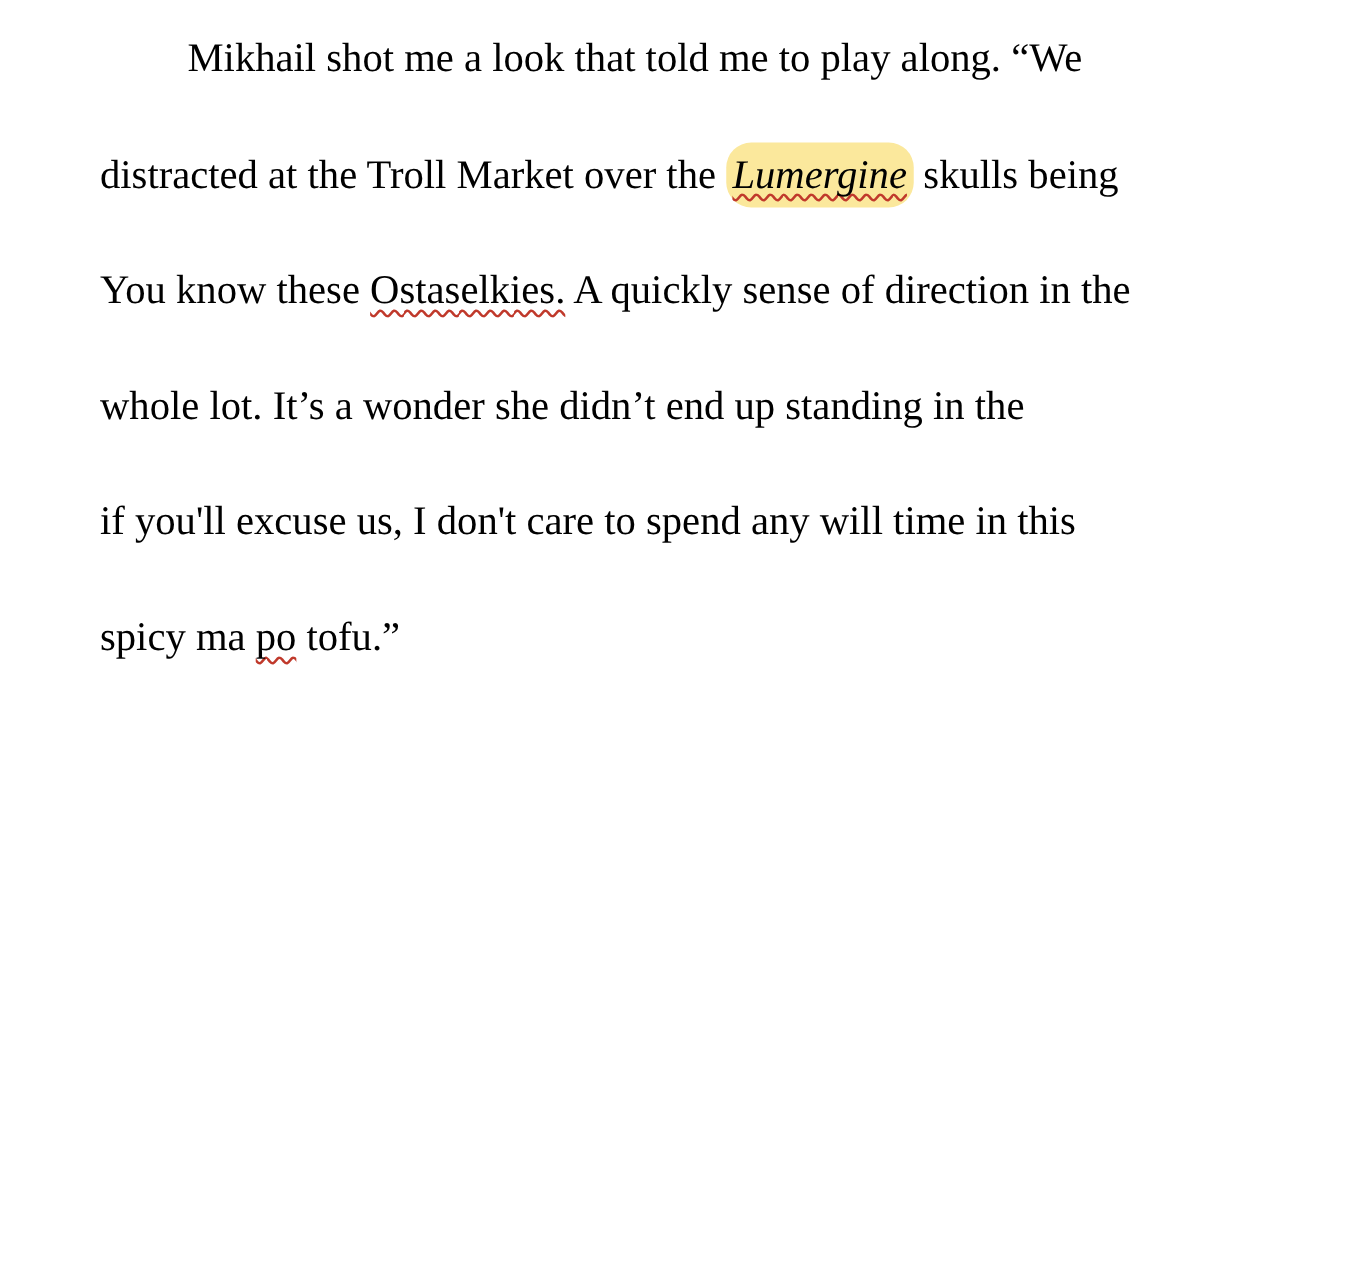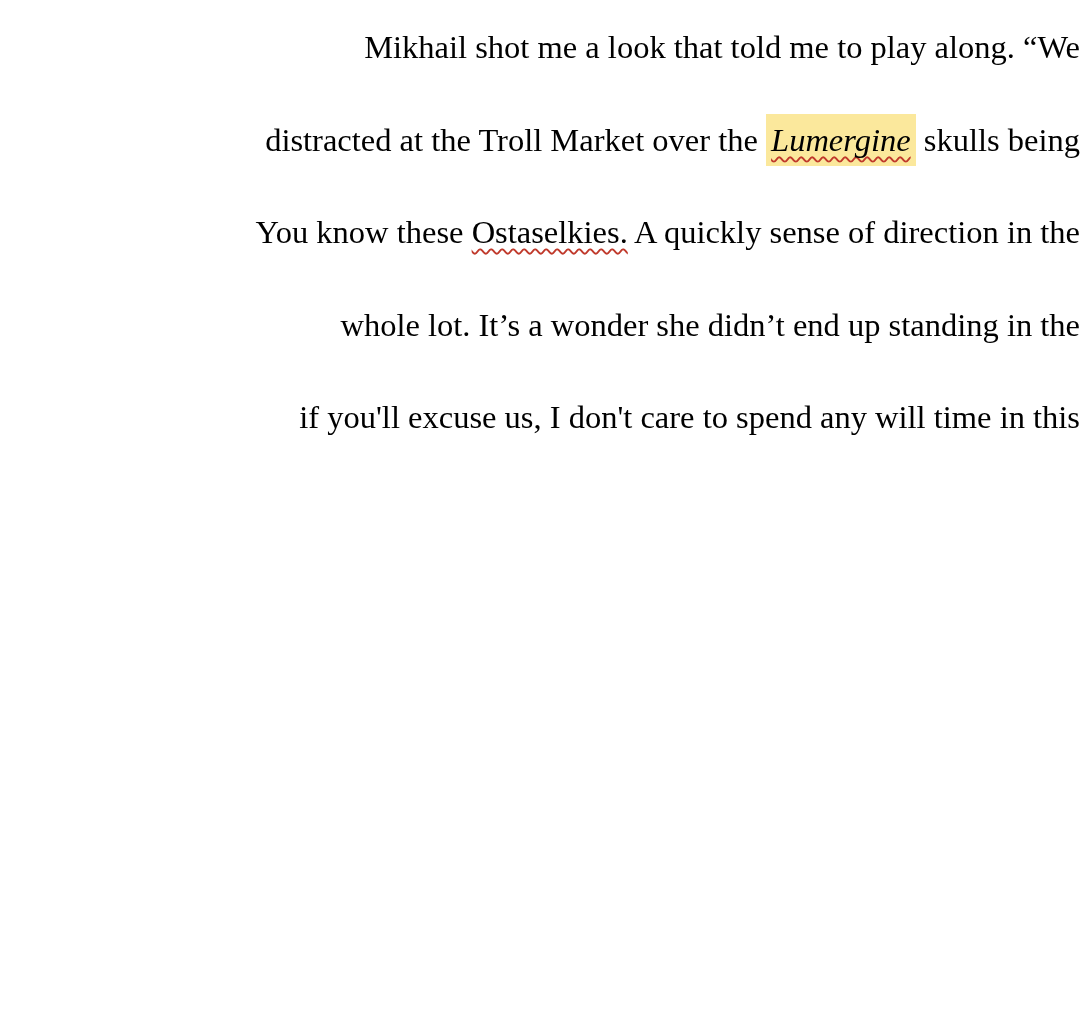--- a/index.html
+++ b/index.html
@@ -20,37 +20,37 @@
     padding-top: 1px;
     overflow: hidden;
   }
   .para {
     display: block;
   }
   .line {
     white-space: pre;
     line-height: 92.6px;
     height: 92.6px;
-    text-align: right;
   }
   .line.indent {
     text-indent: 70px;
   }
   .hl {
     background: var(--highlight-color, #fbe89c);
     font-style: italic;
     padding: 8px 5px;
   }
   .sq {
     text-decoration-line: underline;
     text-decoration-style: wavy;
     text-decoration-color: var(--squiggle-color, #c0392b);
     text-decoration-thickness: 1.6px;
     text-underline-offset: 5px;
     text-decoration-skip-ink: none;
+    border-radius: 20px;
   }
 </style>
 </head>
 <body>
 
 <div class="page">
   <div class="para">
 
     <div class="line indent"><span>Mikhail shot me a look that told me to play along. “We</span></div>
 
@@ -60,15 +60,16 @@
 
 
     <div class="line"><span>You know these </span><span class="sq">Ostaselkies.</span><span> A quickly sense of direction in the</span></div>
 
     <div class="line"><span>whole lot. It’s a wonder she didn’t end up standing in the</span></div>
 
 
     <div class="line"><span>if you'll excuse us, I don't care to spend any will time in this</span></div>
 
 
+    <div class="line"><span>spicy ma </span><span class="sq">po</span><span> tofu.”</span></div>
 
   </div>
 </div>
 
 </body></html>

